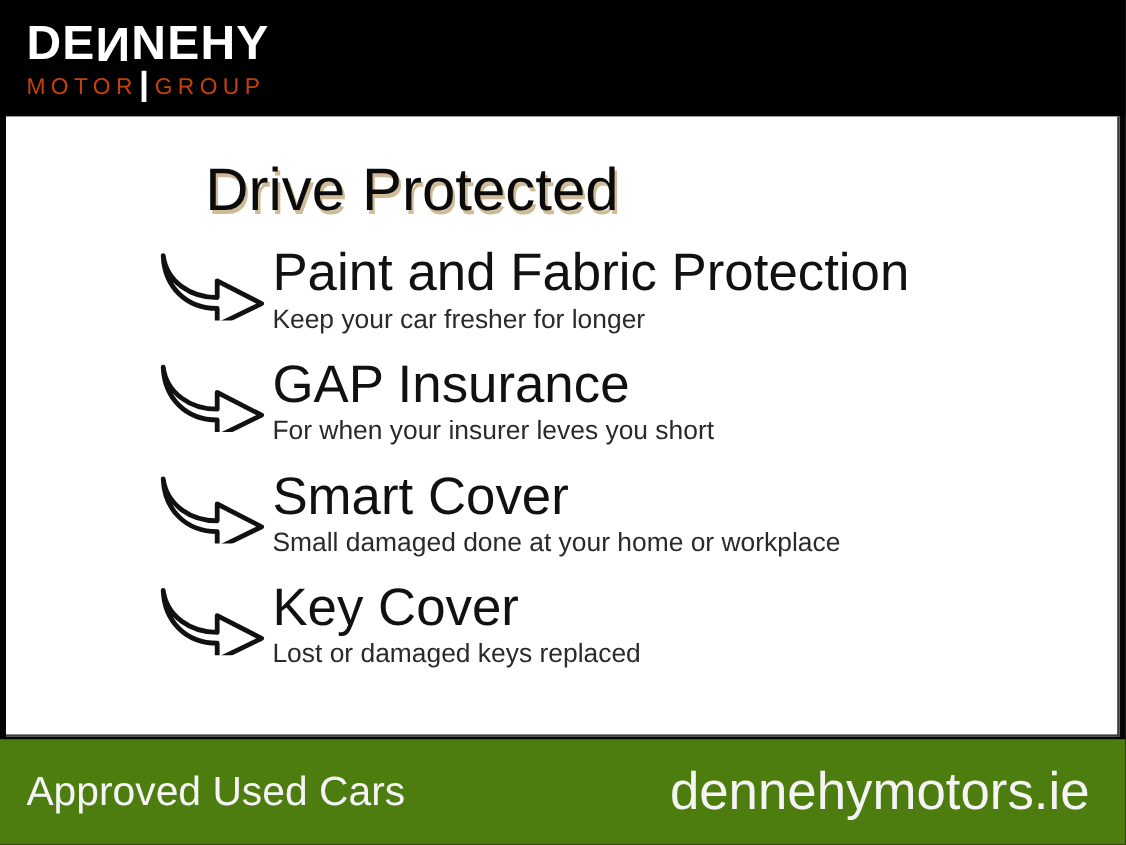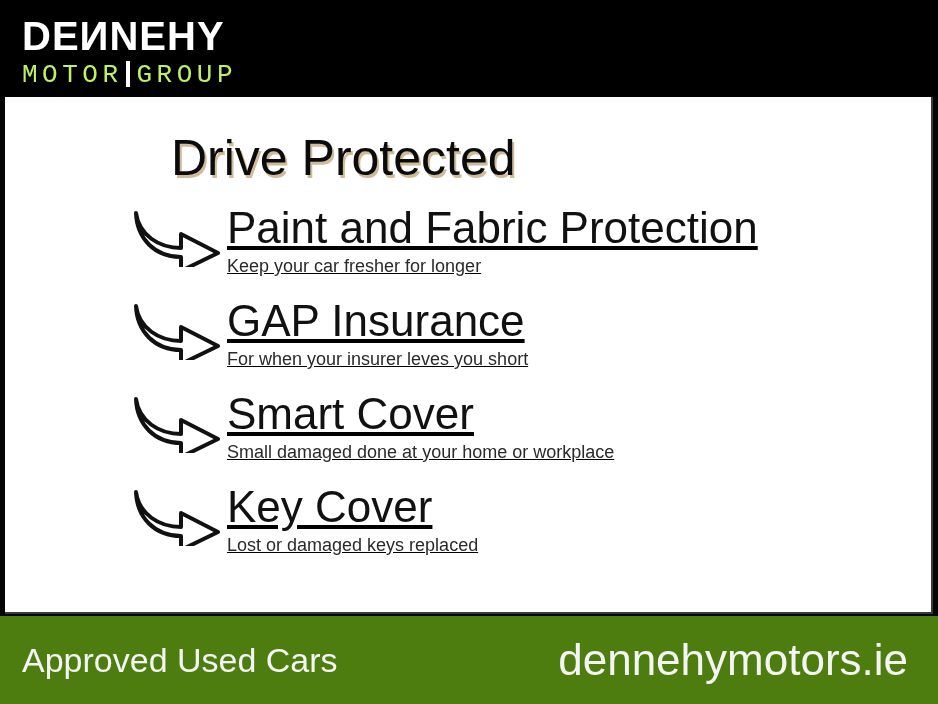--- a/index.html
+++ b/index.html
@@ -43,24 +43,24 @@
     align-items:flex-end;
   }
   .logo-main .ltr { display:inline-block; }
   .logo-main .n-flip {
     display:inline-block;
     transform:scaleY(-1);
   }
 
   .logo-sub {
     margin-top:2px;
-    font-family:Liberation Mono, monospace;
-    font-size:26px;
+    font-family:Liberation Sans, sans-serif;
+    font-size:19px;
     letter-spacing:4.5px;
-    color:#bef264;
+    color:#c2410c;
     display:flex;
     align-items:center;
   }
   .logo-divider {
     display:inline-block;
     width:4px;
     height:26px;
     background:#ffffff;
     margin:0 7px 0 3px;
     position:relative;
@@ -107,35 +107,34 @@
     top:2px;
     width:88px;
     height:58px;
   }
   .arrow-icon svg { display:block; width:88px; height:58px; }
 
   .feature-text {
     position:absolute;
     left:222px;
     top:-4px;
-    text-decoration:underline;
   }
 
   .feature-title {
     font-family:"Liberation Sans", sans-serif;
     font-size:44px;
     line-height:50px;
     color:#111111;
     white-space:nowrap;
   }
 
   .feature-sub {
     margin-top:-1px;
     font-family:"Liberation Sans", sans-serif;
-    font-size:18px;
+    font-size:22px;
     line-height:28px;
     color:#2a2a2a;
     white-space:nowrap;
   }
 
   
   .footer {
     position:absolute;
     left:0; top:616px;
     width:938px; height:88px;

